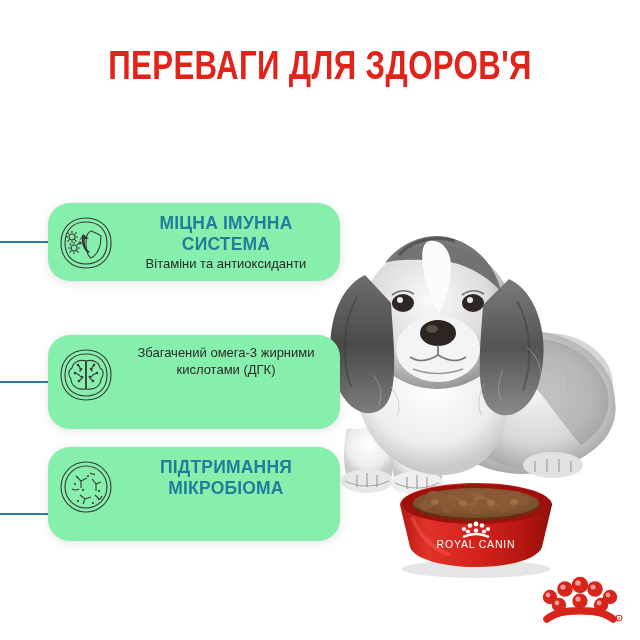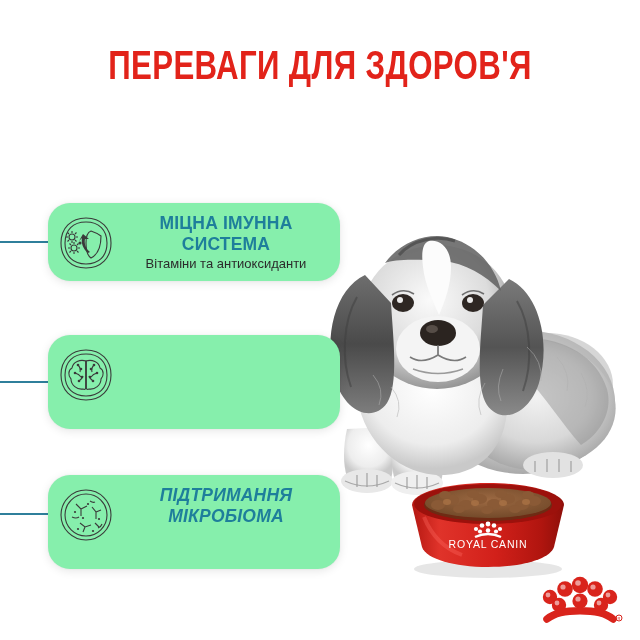--- a/index.html
+++ b/index.html
@@ -48,41 +48,41 @@
     top: 170px;
     width: 345px;
     height: 330px;
     pointer-events: none;
   }
   .dog-svg { display:block; width:100%; height:100%; }
 
   
   .bowl-layer {
     position: absolute;
-    left: 402px;
+    left: 390px;
     top: 448px;
     width: 172px;
     height: 104px;
   }
   .bowl-svg { display:block; width:100%; height:100%; }
 
   
   .card {
     position: absolute;
     background: #86efac;
     border-radius: 22px;
     box-shadow: 0 2px 10px rgba(0,0,0,0.10), 0 0 2px rgba(0,0,0,0.06);
     display: flex;
     align-items: flex-start;
     box-sizing: border-box;
     text-align: center;
   }
   .card-1 { left: 48px; top: 176px; width: 292px; height: 78px; padding: 10px 8px 8px 10px; }
   .card-2 { left: 48px; top: 308px; width: 292px; height: 94px; padding: 10px 8px 8px 10px; }
-  .card-3 { left: 48px; top: 448px; width: 292px; height: 94px; padding: 10px 8px 8px 10px; font-style: italic; }
+  .card-3 { left: 48px; top: 420px; width: 292px; height: 94px; padding: 10px 8px 8px 10px; }
 
   .connector {
     position: absolute;
     left: 0;
     height: 2px;
     width: 52px;
     background: #2F7F9B;
   }
   .conn-1 { top: 214px; }
   .conn-2 { top: 354px; }
@@ -343,20 +343,22 @@
           <circle cx="24" cy="30" r="1.3"></circle>
           <circle cx="36" cy="18" r="1.3"></circle>
             <circle cx="39" cy="26" r="1.3"></circle>
           <circle cx="35" cy="34" r="1.3"></circle>
             <circle cx="33" cy="22" r="1.3"></circle>
           <circle cx="32" cy="30" r="1.3"></circle>
         </g>
       </svg>
     </div>
     <div class="card-text">
+      <div class="benefit-sub">Збагачений омега-3 жирними
+кислотами (ДГК)</div>
     </div>
   </div>
 
   <div class="card card-3">
     <div class="card-icon">
       <svg viewBox="0 0 56 56" xmlns="http://www.w3.org/2000/svg" aria-hidden="true">
         <g fill="none" stroke="#3a3a3a" stroke-width="1.1">
           <circle cx="28" cy="28" r="25"></circle>
           <circle cx="28" cy="28" r="21"></circle>
           <path d="M18 17 l5 5 l0 7 M23 22 l6 -3"></path>

